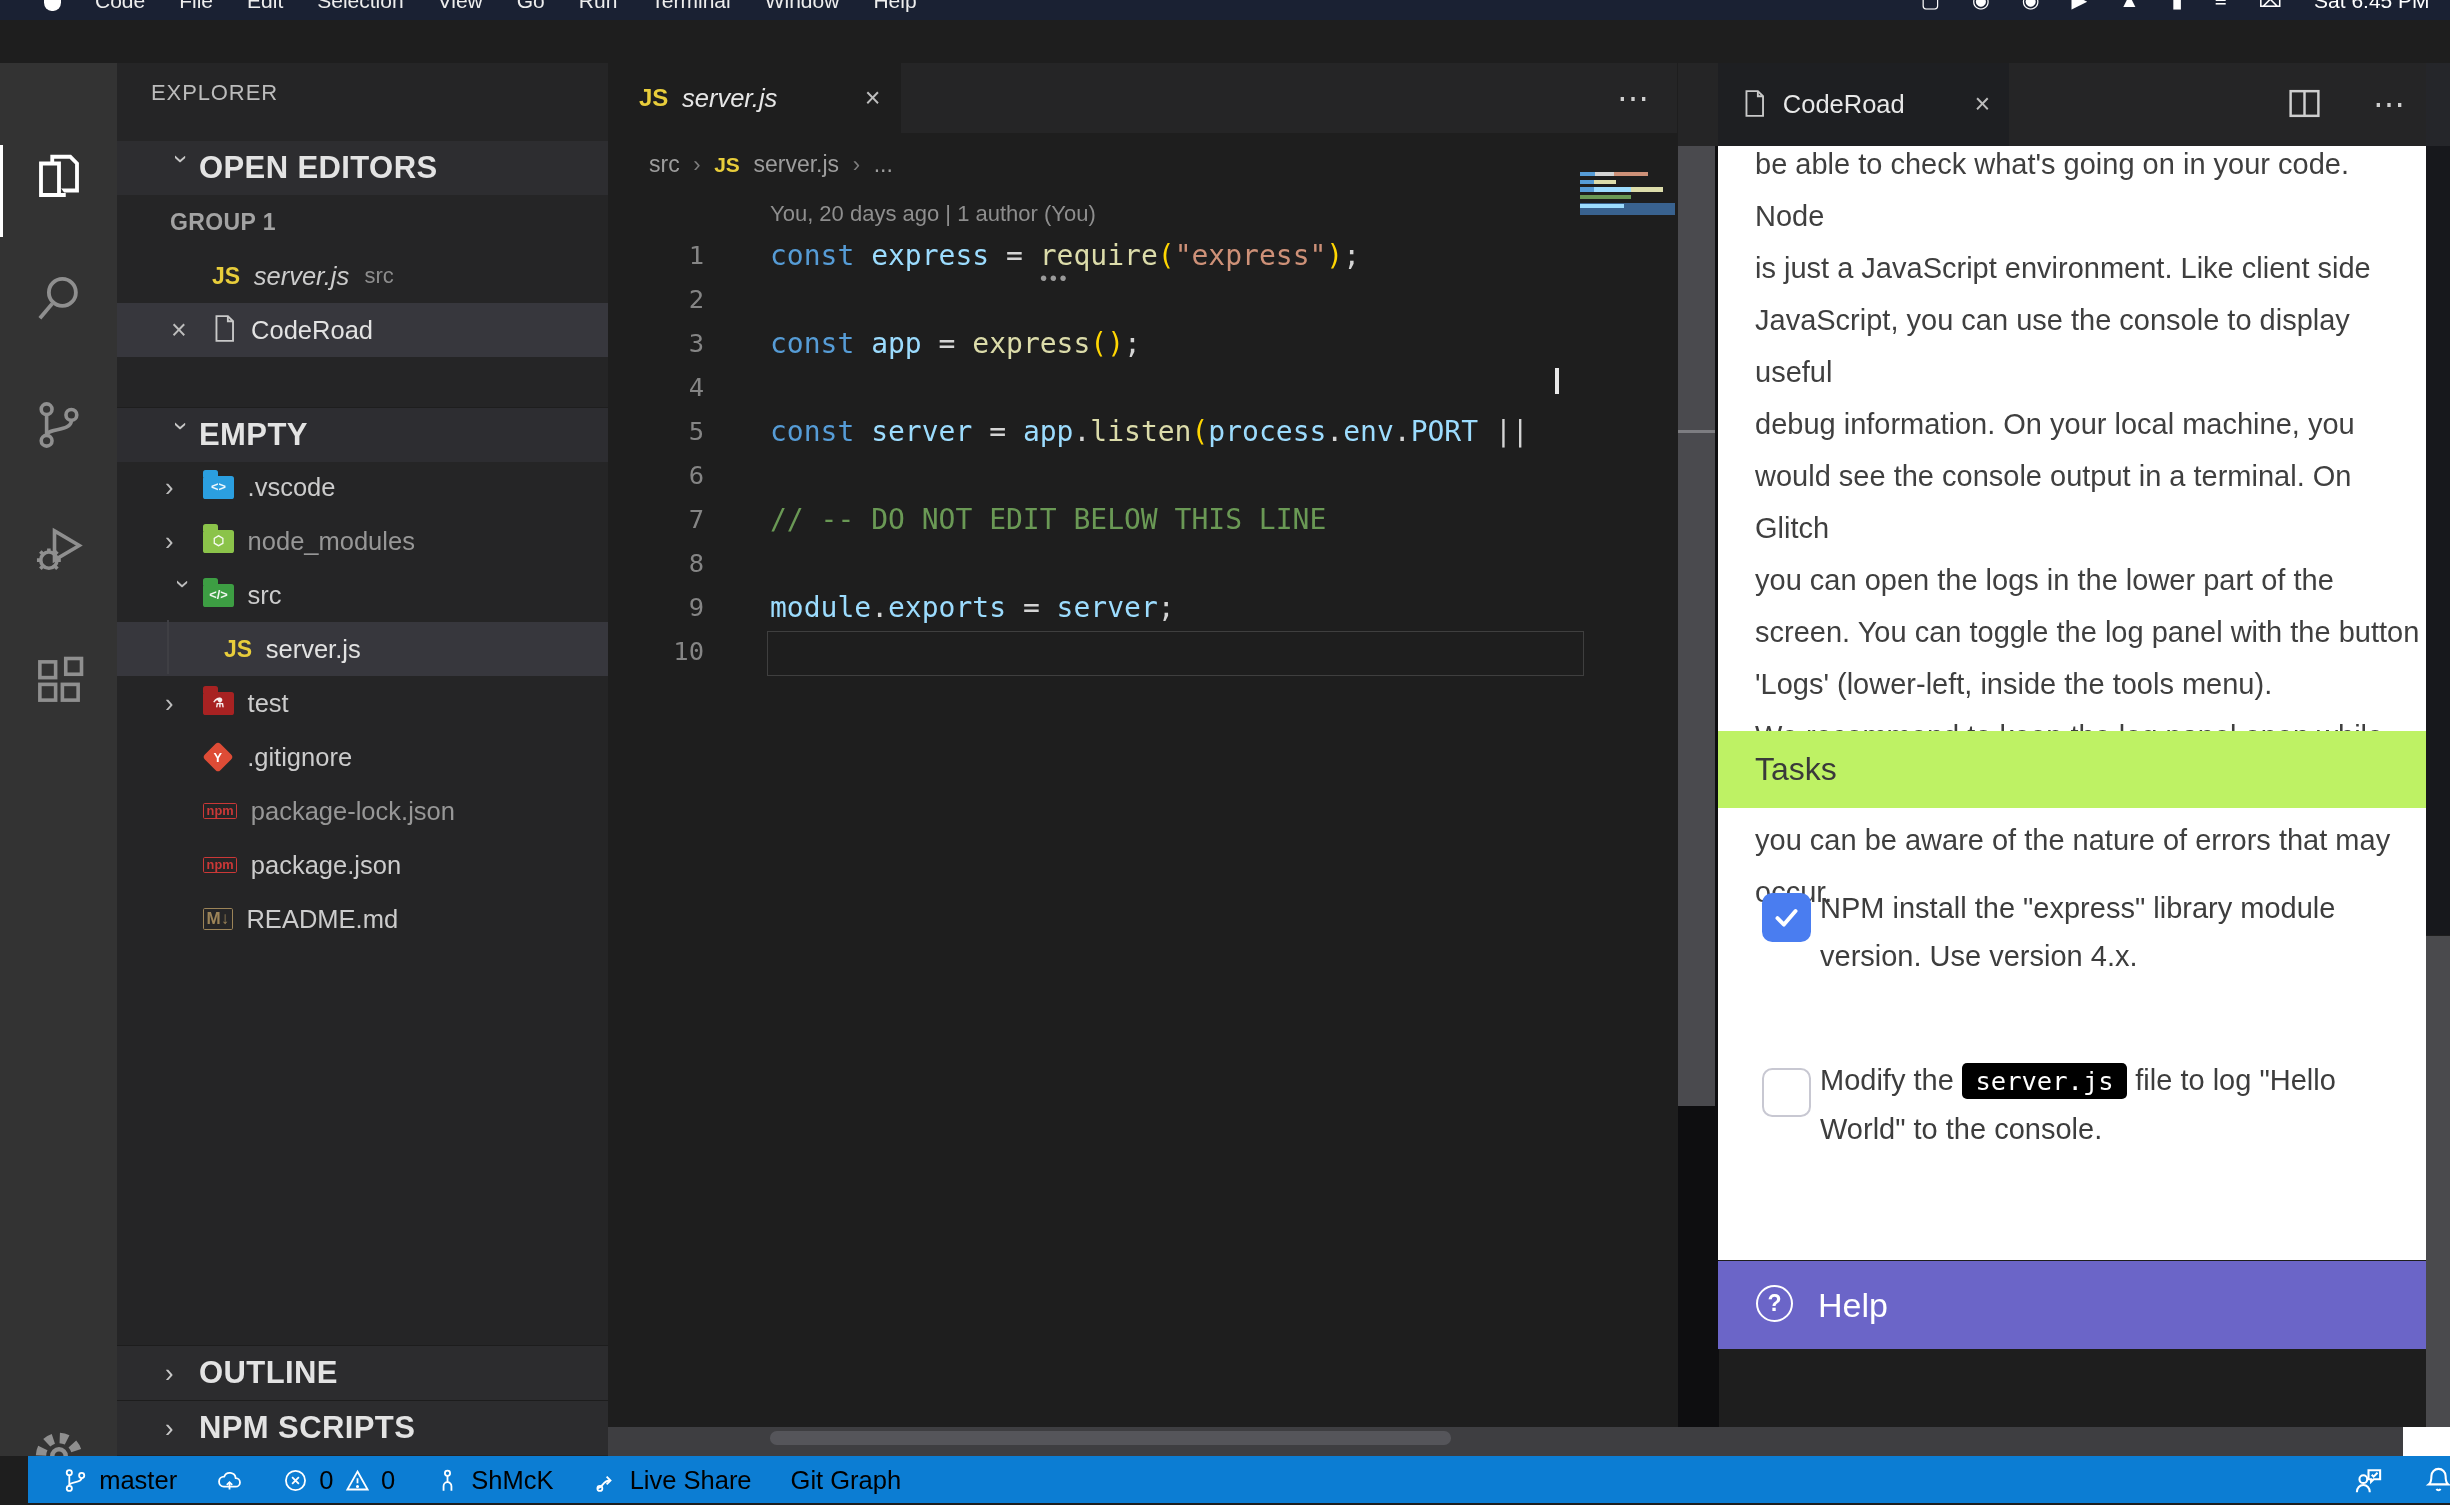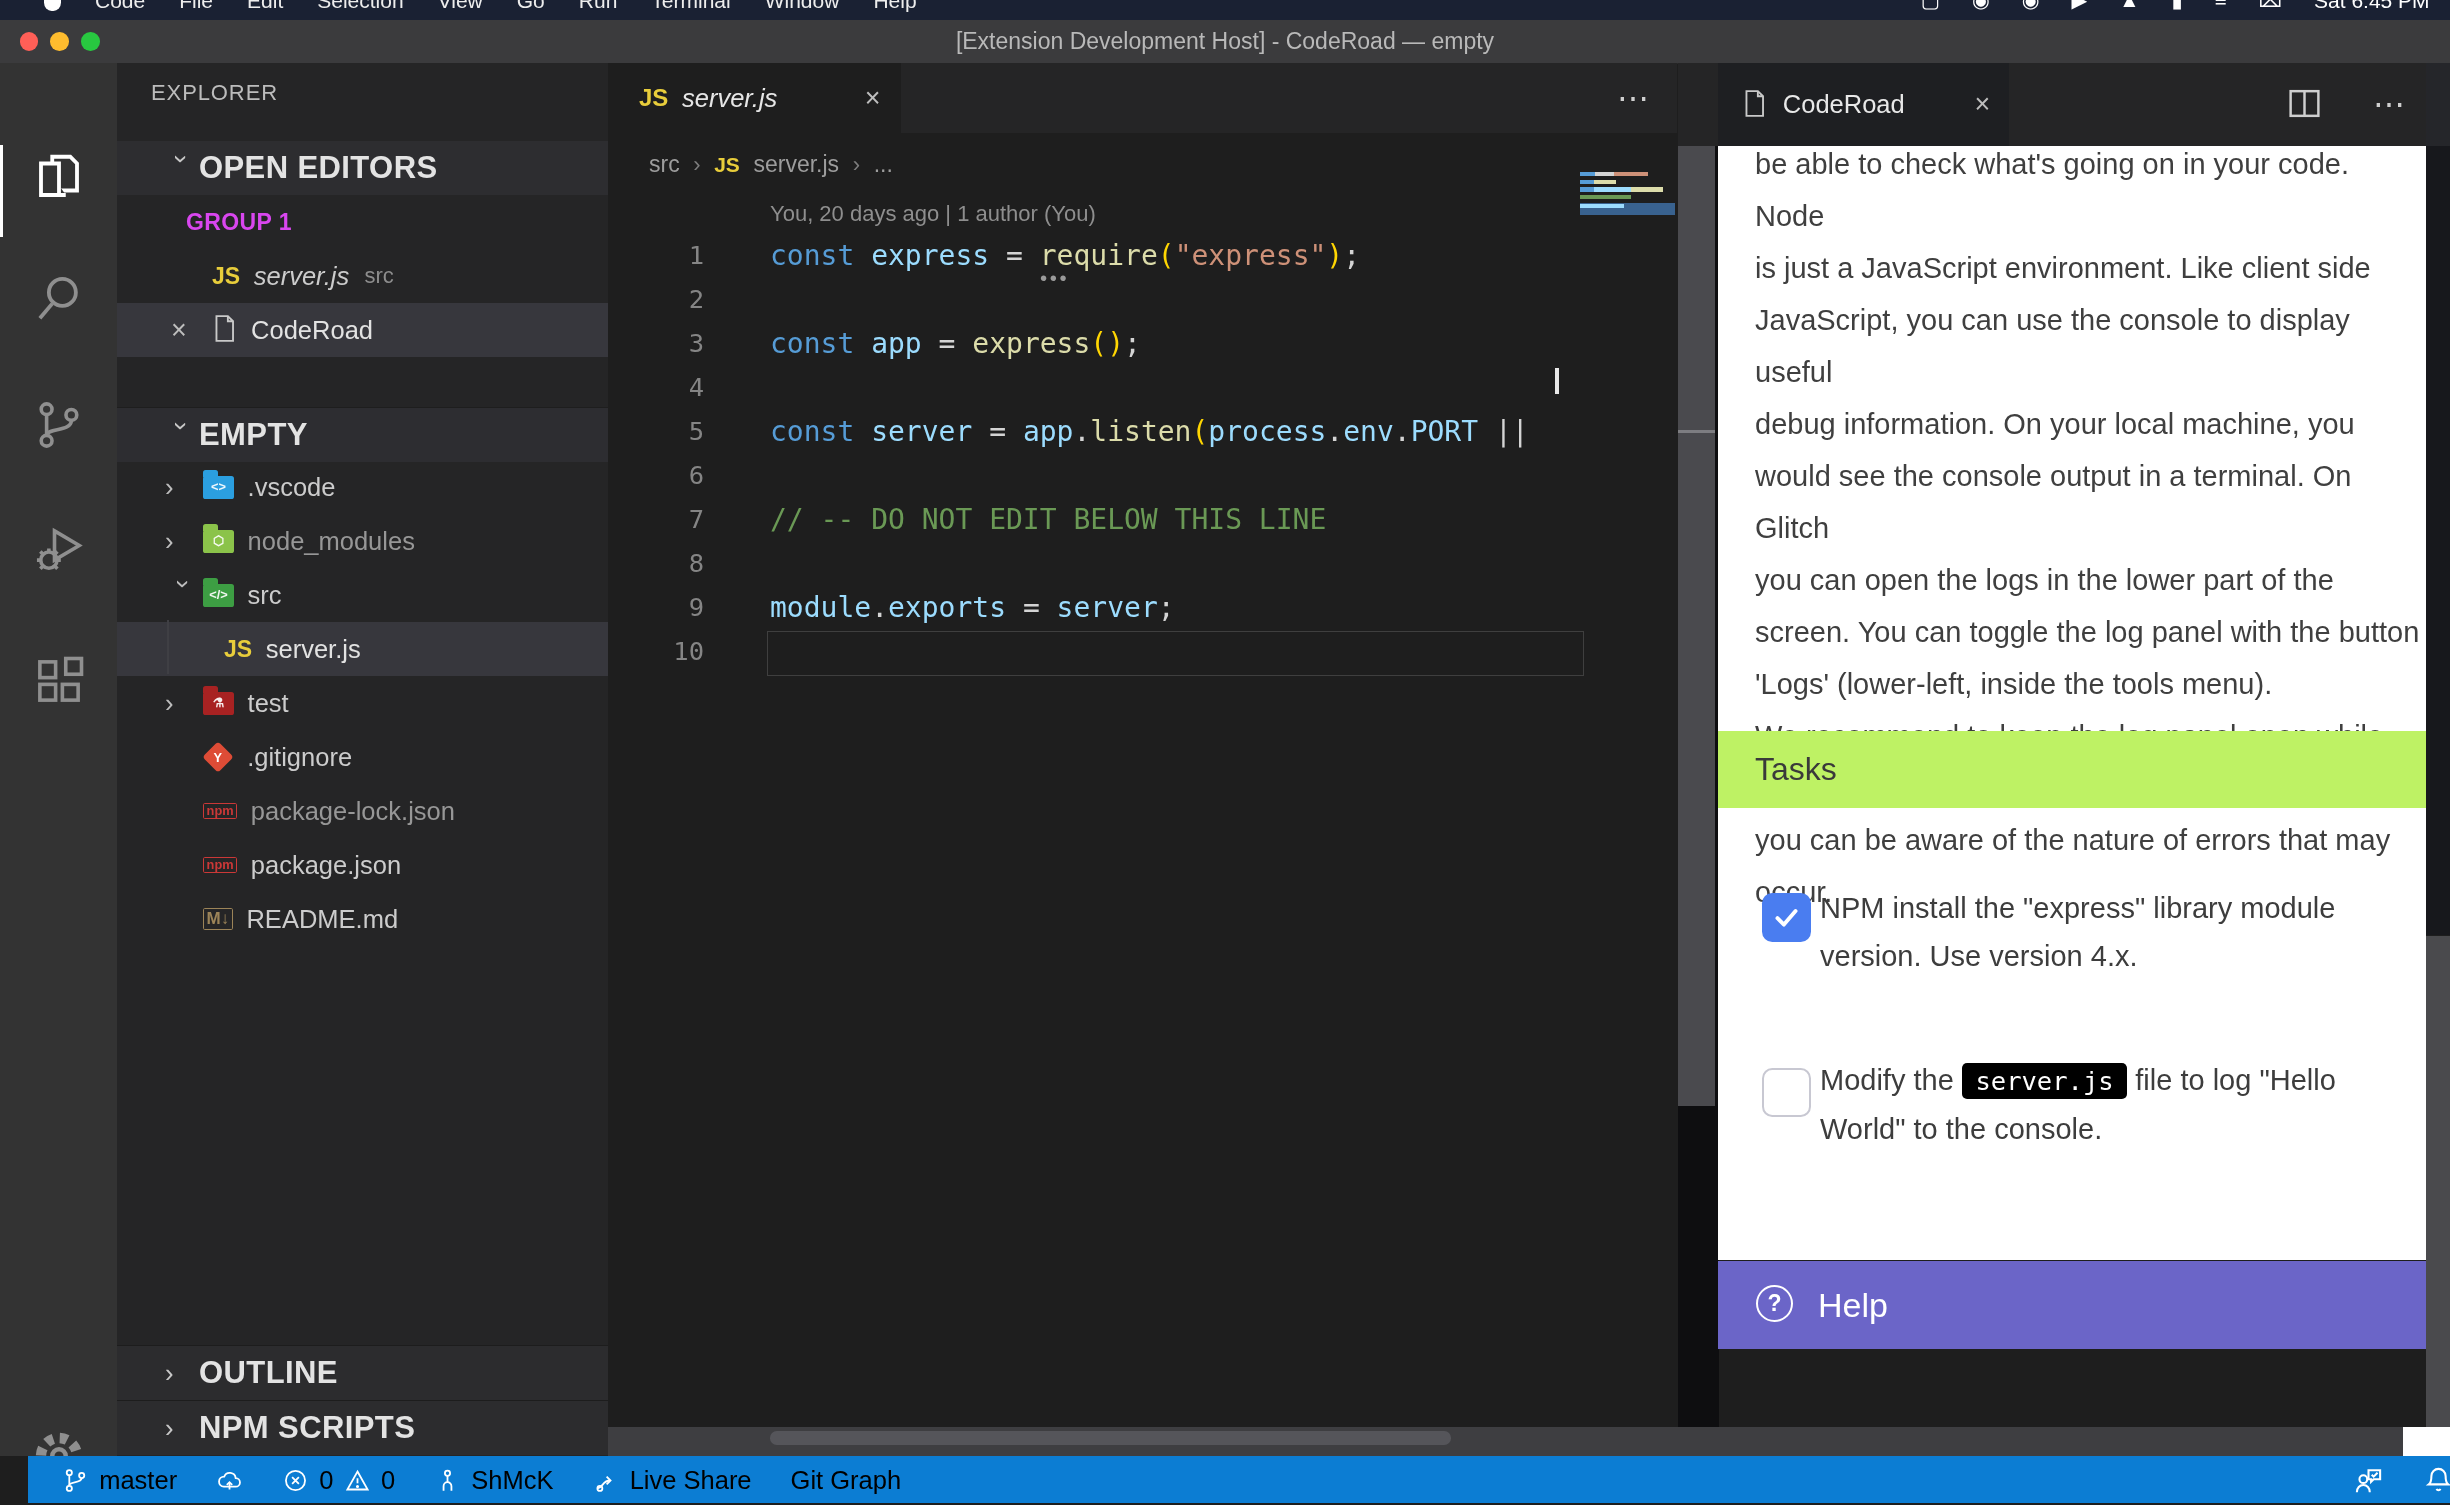--- a/index.html
+++ b/index.html
@@ -31,21 +31,21 @@
   #act-indicator{position:absolute;left:0;top:82px;width:3.4px;height:92px;background:#ffffff;}
 
   
   #sidebar{position:absolute;left:117px;top:63px;width:491px;height:1393px;background:#252526;overflow:hidden;}
   #sb-title{position:absolute;left:34px;top:17px;font-size:22px;letter-spacing:0.9px;color:#bcbcbc;}
   #oe-header{position:absolute;left:0;top:78px;width:491px;height:54px;background:#2d2d30;display:flex;align-items:center;}
   .sec-chev{margin-left:48px;width:34px;font-size:25.5px;color:#c8c8c8;display:inline-block;}
   .chev-exp{transform:rotate(90deg);transform-origin:45% 55%;}
   .sec-label{font-weight:700;font-size:31px;color:#e3e3e3;letter-spacing:0.4px;}
   #oe-list{position:absolute;left:0;top:132px;width:491px;}
-  .oe-group{height:54px;display:flex;align-items:center;padding-left:69px;font-weight:700;font-size:23px;color:#d946ef;letter-spacing:0.4px;}
+  .oe-group{height:54px;display:flex;align-items:center;padding-left:53px;font-weight:700;font-size:23px;color:#a3a3a3;letter-spacing:0.4px;}
   .oe-row{height:54px;display:flex;align-items:center;padding-left:95px;}
   .oe-row.closable{padding-left:54px;}
   .row-sel{background:#37373d;}
   .close-x{font-size:27px;color:#bdbdbd;width:41px;}
   .lbl{font-size:25.5px;color:#cccccc;margin-left:13.6px;white-space:nowrap;}
   .lbl.italic{font-style:italic;}
   .lbl.bright{color:#e2e2e2;}
   .detail{font-size:22px;color:#8d8d8d;margin-left:15.3px;}
 
   #empty-header{position:absolute;left:0;top:344px;width:491px;height:54px;background:#2d2d31;display:flex;align-items:center;border-top:0.9px solid #1e1e1e;}
@@ -180,26 +180,20 @@
         <span class="menu-glyph">◉</span>
         <span class="menu-glyph">▶</span>
         <span class="menu-glyph">▲</span>
         <span class="menu-glyph">▮</span>
         <span class="menu-glyph">≡</span>
         <span class="menu-glyph">⌧</span>
         <span id="menu-time">Sat 6:45 PM</span>
     </div>
   </div>
 
-  <div id="titlebar">
-    <div class="light" id="light-close"></div>
-    <div class="light" id="light-min"></div>
-    <div class="light" id="light-max"></div>
-    <div id="window-title">[Extension Development Host] - CodeRoad — empty</div>
-  </div>
 
   <div id="activitybar">
     <div id="act-indicator"></div>
     <div class="act-icon" id="act-explorer">
       <svg viewBox="0 0 24 24" fill="none" stroke="#ffffff" stroke-width="1.7">
         <path d="M9 3h8l3 3v12h-11z"></path>
           <path d="M6 7v13h9" fill="#333333"></path>
           <path d="M4 6h8l0 0v14h-8z" fill="#333333"></path>
       </svg>
     </div>

